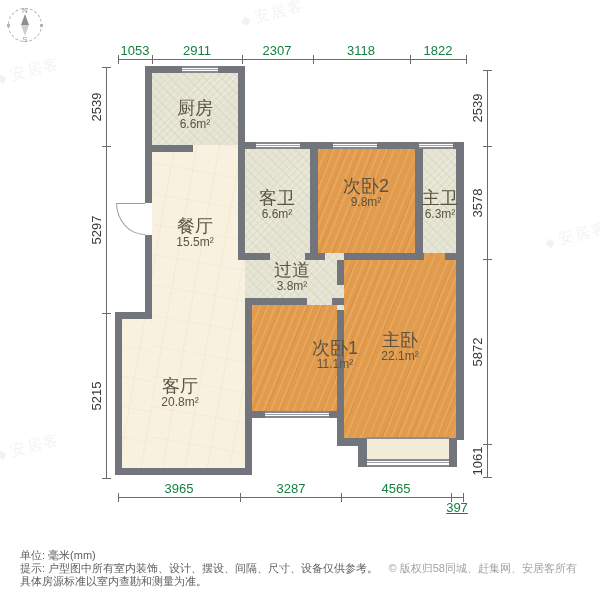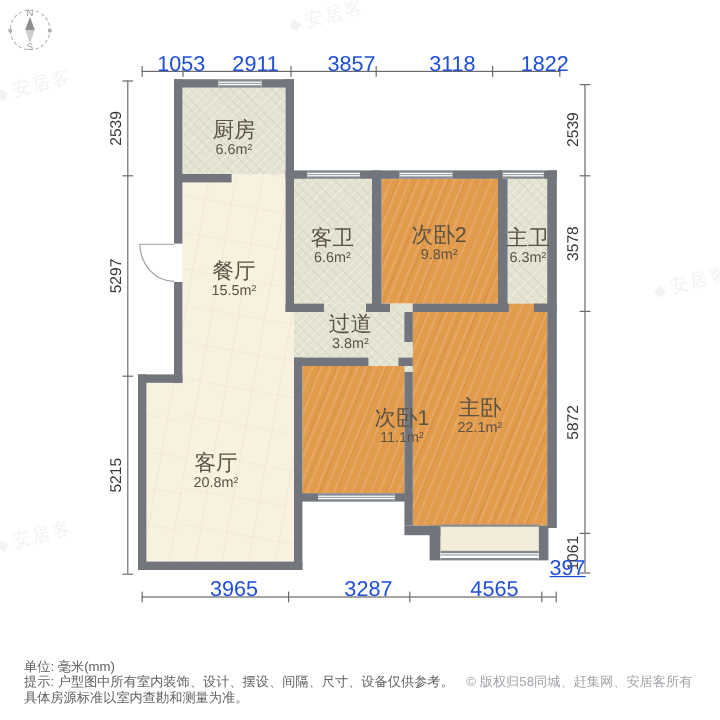--- a/index.html
+++ b/index.html
@@ -23,21 +23,21 @@
   .door-arc{position:absolute;background:#ffffff;border:1px solid #9aa0a6;border-right:none;
             border-bottom-left-radius:100% 100%;box-sizing:border-box;}
   .room-label{position:absolute;transform:translateX(-50%);text-align:center;color:#5b5344;
               line-height:16px;white-space:nowrap;}
   .rname{font-size:18px;}
   .rarea{font-size:12px;}
   .dim-line-h{position:absolute;height:1px;background:#6b6b6b;}
   .dim-line-v{position:absolute;width:1px;background:#6b6b6b;}
   .tick-v{position:absolute;width:1px;height:9px;background:#6b6b6b;}
   .tick-h{position:absolute;width:9px;height:1px;background:#6b6b6b;}
-  .dim-h{position:absolute;transform:translateX(-50%);font-size:18px;color:#1d4ed8;white-space:nowrap;margin-left:16px;}
+  .dim-h{position:absolute;transform:translateX(-50%);font-size:13px;color:#15803d;white-space:nowrap;}
   .dim-v{position:absolute;transform:translate(-50%,-50%) rotate(-90deg);font-size:13px;color:#383838;white-space:nowrap;}
   .compass{position:absolute;left:8px;top:8px;width:32px;height:32px;border:1px dashed #b3b3b3;border-radius:50%;}
   .c-n{position:absolute;left:50%;top:-3px;transform:translateX(-50%);font-size:8px;color:#9a9a9a;}
   .c-s{position:absolute;left:50%;bottom:-3px;transform:translateX(-50%);font-size:8px;color:#9a9a9a;}
   .needle-top{position:absolute;left:50%;top:5px;margin-left:-4px;width:0;height:0;
               border-left:4px solid transparent;border-right:4px solid transparent;border-bottom:11px solid #8e8e8e;}
   .needle-bottom{position:absolute;left:50%;top:16px;margin-left:-4px;width:0;height:0;
               border-left:4px solid transparent;border-right:4px solid transparent;border-top:11px solid #cfcfcf;}
   .c-dot{position:absolute;width:3px;height:3px;background:#b3b3b3;top:50%;margin-top:-1px;}
   .c-dot.l{left:-2px;}.c-dot.r{right:-2px;}
@@ -121,21 +121,21 @@
     <div class="rarea">6.6m²</div>
   </div>
   <div class="room-label" style="left:195px;top:218px;">
     <div class="rname">餐厅</div>
     <div class="rarea">15.5m²</div>
   </div>
   <div class="room-label" style="left:277px;top:190px;">
     <div class="rname">客卫</div>
     <div class="rarea">6.6m²</div>
   </div>
-  <div class="room-label" style="left:366px;top:188px;">
+  <div class="room-label" style="left:366px;top:178px;">
     <div class="rname">次卧2</div>
     <div class="rarea">9.8m²</div>
   </div>
   <div class="room-label" style="left:440px;top:190px;">
     <div class="rname">主卫</div>
     <div class="rarea">6.3m²</div>
   </div>
   <div class="room-label" style="left:292px;top:262px;">
     <div class="rname">过道</div>
     <div class="rarea">3.8m²</div>
@@ -156,21 +156,21 @@
   <div>
     <div class="dim-line-h" style="left:118px;top:59px;width:349px;"></div>
     <div class="tick-v" style="left:118px;top:55px;"></div>
     <div class="tick-v" style="left:152px;top:55px;"></div>
     <div class="tick-v" style="left:242px;top:55px;"></div>
     <div class="tick-v" style="left:313px;top:55px;"></div>
     <div class="tick-v" style="left:410px;top:55px;"></div>
     <div class="tick-v" style="left:466px;top:55px;"></div>
     <span class="dim-h" style="left:135px;top:43px;">1053</span>
     <span class="dim-h" style="left:197px;top:43px;">2911</span>
-    <span class="dim-h" style="left:277px;top:43px;">3857</span>
+    <span class="dim-h" style="left:277px;top:43px;">2307</span>
     <span class="dim-h" style="left:361px;top:43px;">3118</span>
     <span class="dim-h" style="left:438px;top:43px;">1822</span>
   </div>
 
   <div>
     <div class="dim-line-v" style="left:106px;top:67px;height:411px;"></div>
     <div class="tick-h" style="left:102px;top:67px;"></div>
     <div class="tick-h" style="left:102px;top:146px;"></div>
     <div class="tick-h" style="left:102px;top:313px;"></div>
     <div class="tick-h" style="left:102px;top:478px;"></div>
@@ -195,21 +195,21 @@
   <div>
     <div class="dim-line-h" style="left:118px;top:497px;width:345px;"></div>
     <div class="tick-v" style="left:118px;top:493px;"></div>
     <div class="tick-v" style="left:240px;top:493px;"></div>
     <div class="tick-v" style="left:341px;top:493px;"></div>
     <div class="tick-v" style="left:451px;top:493px;"></div>
     <div class="tick-v" style="left:463px;top:493px;"></div>
     <span class="dim-h" style="left:179px;top:481px;">3965</span>
     <span class="dim-h" style="left:291px;top:481px;">3287</span>
     <span class="dim-h" style="left:396px;top:481px;">4565</span>
-    <span class="dim-h" style="left:457px;top:463px;text-decoration:underline;">397</span>
+    <span class="dim-h" style="left:457px;top:500px;text-decoration:underline;">397</span>
   </div>
 
   <div class="footer-line" style="top:548px;">单位: 毫米(mm)</div>
   <div class="footer-line" style="top:561px;">提示: 户型图中所有室内装饰、设计、摆设、间隔、尺寸、设备仅供参考。</div>
   <div class="footer-line" style="top:574px;">具体房源标准以室内查勘和测量为准。</div>
   <div class="copyright">© 版权归58同城、赶集网、安居客所有</div>
 
 </div>
 
 </body></html>

